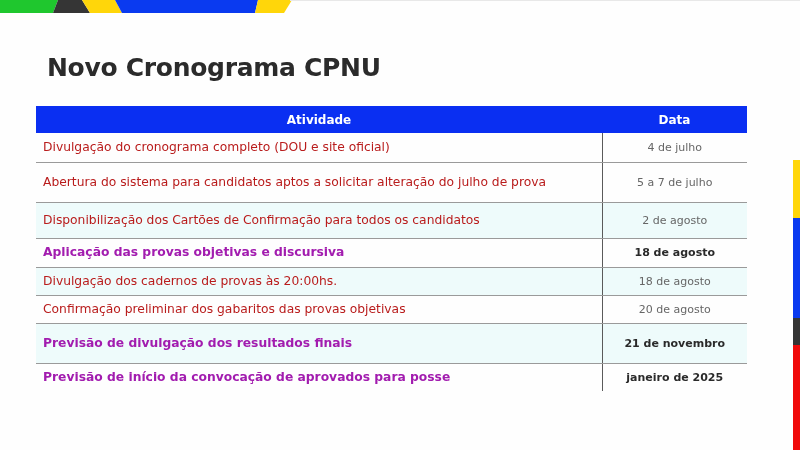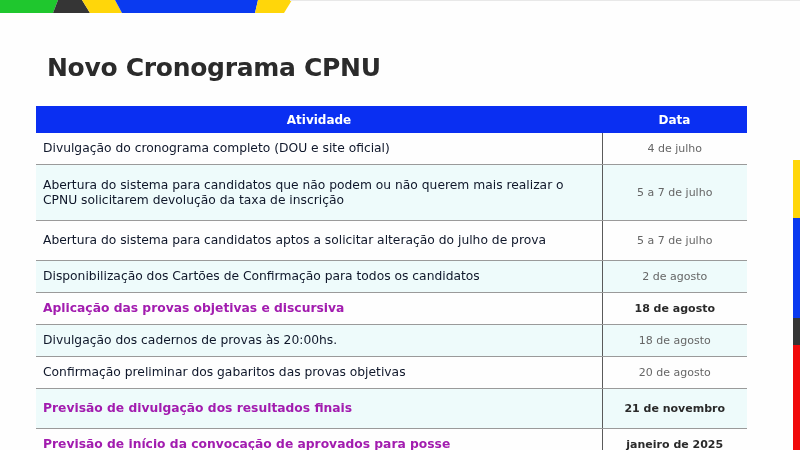--- a/index.html
+++ b/index.html
@@ -58,32 +58,32 @@
     .table th {
       background: #0a2ff2;
       color: #ffffff;
       font-weight: bold;
       font-size: 12px;
       height: 27px;
       padding: 0;
     }
     .table td {
       font-size: 12.3px;
-      color: #0f172a;
+      color: #b91c1c;
       padding: 0 7px;
       border-bottom: 1.5px solid #9a9a9a;
       vertical-align: middle;
       line-height: 15px;
     }
     .table td.date {
       text-align: center;
       font-size: 11px;
       color: #666;
       border-left: 1.5px solid #5a5a5a;
-      padding: 8px;
+      padding: 0;
     }
     .table tr.alt td { background: #eefbfb; }
     .table tr.bold td { font-weight: bold; color: #a21caf; }
     .table tr.bold td.date { color: #2a2a2a; }
     .table tr.last td { border-bottom: none; }
     .col-act { width: 566px; }
     .col-date { width: 145px; }
   </style>
 </head>
 <body>
@@ -117,29 +117,25 @@
       <tr>
         <th>Atividade</th>
         <th>Data</th>
       </tr>
     </thead>
     <tbody>
       <tr style="height:29px;">
         <td>Divulgação do cronograma completo (DOU e site oficial)</td>
         <td class="date">4 de julho</td>
       </tr>
-      <tr class="alt" style="height:56px;">
-        <td>Abertura do sistema para candidatos que não podem ou não querem mais realizar o CPNU solicitarem devolução da taxa de inscrição</td>
-        <td class="date">5 a 7 de julho</td>
-      </tr>
       <tr style="height:40px;">
         <td>Abertura do sistema para candidatos aptos a solicitar alteração do julho de prova</td>
         <td class="date">5 a 7 de julho</td>
       </tr>
-      <tr class="alt" style="height:20px;">
+      <tr class="alt" style="height:36px;">
         <td>Disponibilização dos Cartões de Confirmação para todos os candidatos</td>
         <td class="date">2 de agosto</td>
       </tr>
       <tr class="bold" style="height:29px;">
         <td>Aplicação das provas objetivas e discursiva</td>
         <td class="date">18 de agosto</td>
       </tr>
       <tr class="alt" style="height:28px;">
         <td>Divulgação dos cadernos de provas às 20:00hs.</td>
         <td class="date">18 de agosto</td>

